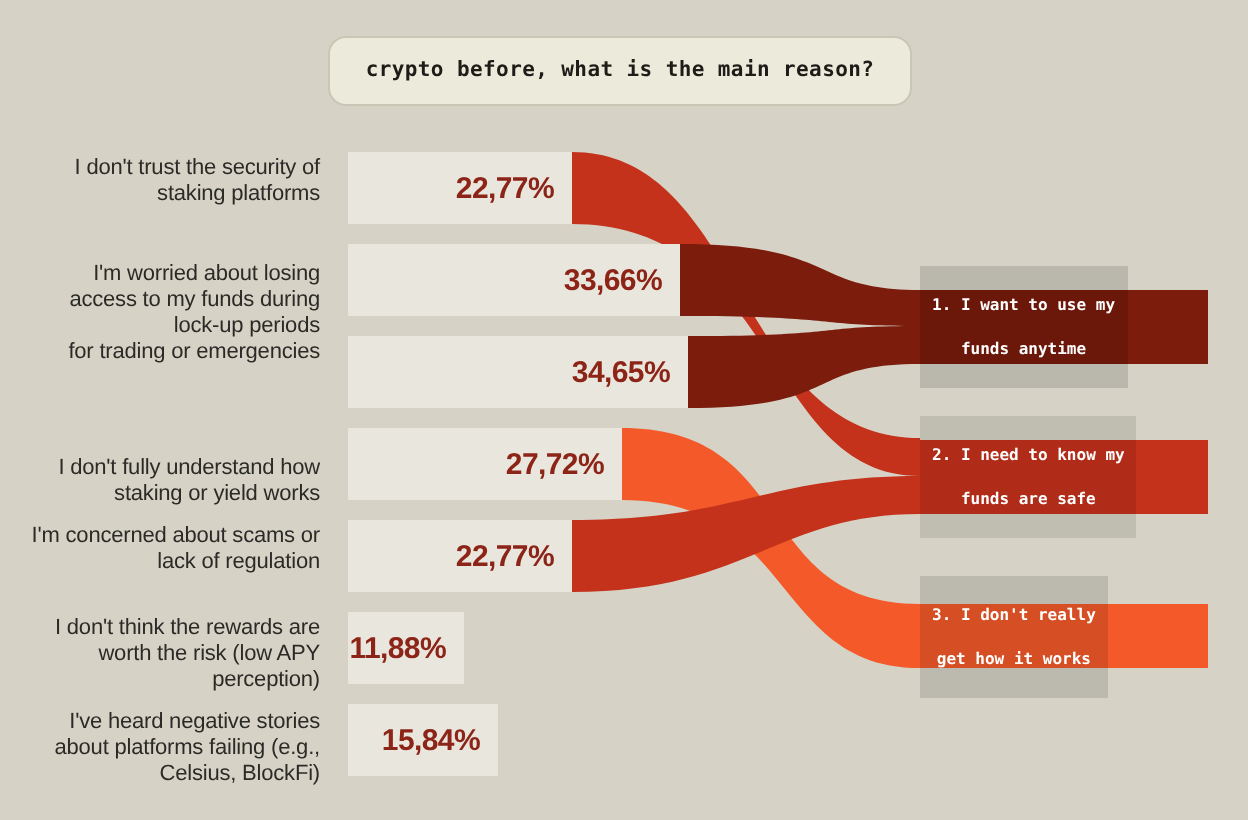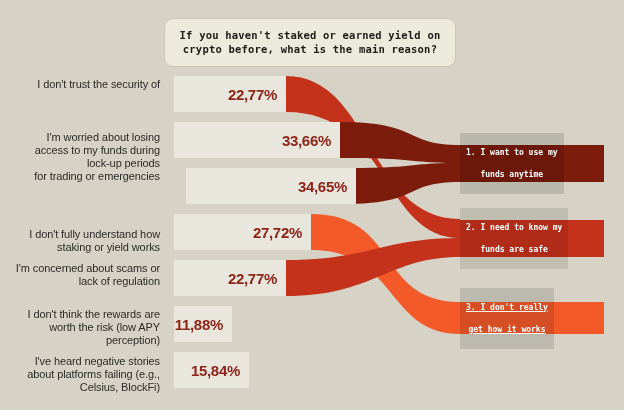--- a/index.html
+++ b/index.html
@@ -72,47 +72,47 @@
     line-height:11px;
     font-weight:700;
     color:#ffffff;
     text-align:center;
     padding:3px 6px;
     white-space:pre-line;
     letter-spacing:0px;
   }
   .node-1 .node-label{background:rgba(0,0,0,0.13);}
   .node-2 .node-label{background:rgba(0,0,0,0.10);}
-  .node-3 .node-label{background:rgba(0,0,0,0.12);text-decoration:underline;}
+  .node-3 .node-label{background:rgba(0,0,0,0.12);}
 </style>
 </head>
 <body>
 
 <div id="stage">
 
   <svg id="ribbons" viewBox="0 0 624 410">
 
     <path fill="#c4321c" d="M286,76 C372,76 368,219 460,219 L460,238 C382,238 390,112 286,112 Z"></path>
 
     <path fill="#7b1c0d" d="M340,122 C420,122 404,145 460,145 L460,163 C406,163 420,158 340,158 Z"></path>
 
     <path fill="#7b1c0d" d="M344,168 C424,168 404,163 460,163 L460,182 C402,182 422,204 344,204 Z"></path>
 
     <path fill="#f4592a" d="M311,214 C400,214 376,302 460,302 L460,334 C386,334 398,250 311,250 Z"></path>
 
     <path fill="#c4321c" d="M286,260 C370,260 382,238 460,238 L460,257 C388,257 374,296 286,296 Z"></path>
   </svg>
 
   <div class="title-card">
-    <div>If you haven't staked or earned yield on</div>
     <div>crypto before, what is the main reason?</div>
   </div>
 
   <div class="row-label" style="left:14px;top:78px;width:146px;">
     <div>I don't trust the security of</div>
+    <div>staking platforms</div>
   </div>
   <div class="row-label" style="left:14px;top:131px;width:146px;">
     <div>I'm worried about losing</div>
     <div>access to my funds during</div>
     <div>lock-up periods</div>
   </div>
   <div class="row-label" style="left:14px;top:170px;width:146px;">
     <div>for trading or emergencies</div>
   </div>
   <div class="row-label" style="left:14px;top:228px;width:146px;">
@@ -133,21 +133,21 @@
     <div>about platforms failing (e.g.,</div>
     <div>Celsius, BlockFi)</div>
   </div>
 
   <div class="bar" style="left:174px;top:76px;width:112px;height:36px;">
     <span class="bar-value">22,77%</span>
   </div>
   <div class="bar" style="left:174px;top:122px;width:166px;height:36px;">
     <span class="bar-value">33,66%</span>
   </div>
-  <div class="bar" style="left:186px;top:168px;width:170px;height:36px;">
+  <div class="bar" style="left:174px;top:168px;width:170px;height:36px;">
     <span class="bar-value">34,65%</span>
   </div>
   <div class="bar" style="left:174px;top:214px;width:137px;height:36px;text-align:right;">
     <span class="bar-value">27,72%</span>
   </div>
   <div class="bar" style="left:174px;top:260px;width:112px;height:36px;">
     <span class="bar-value">22,77%</span>
   </div>
   <div class="bar" style="left:174px;top:306px;width:58px;height:36px;">
     <span class="bar-value">11,88%</span>

